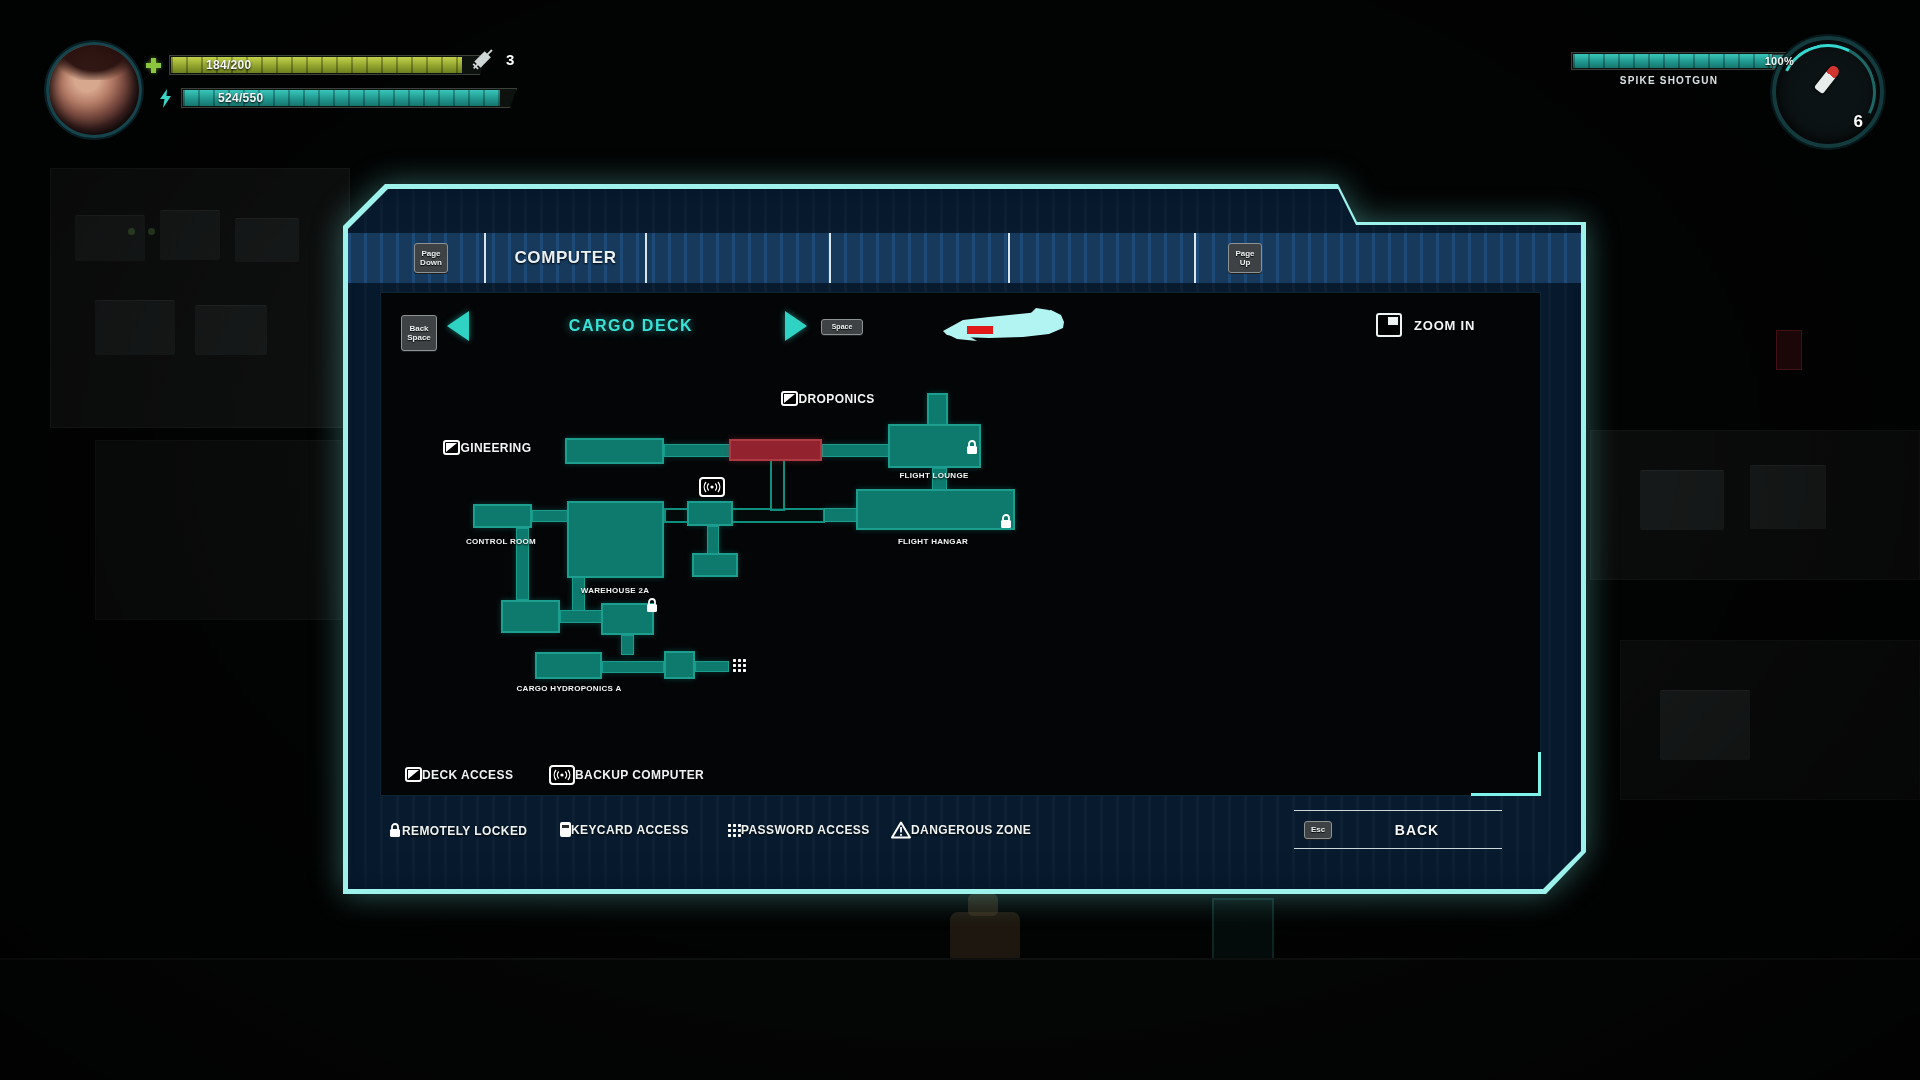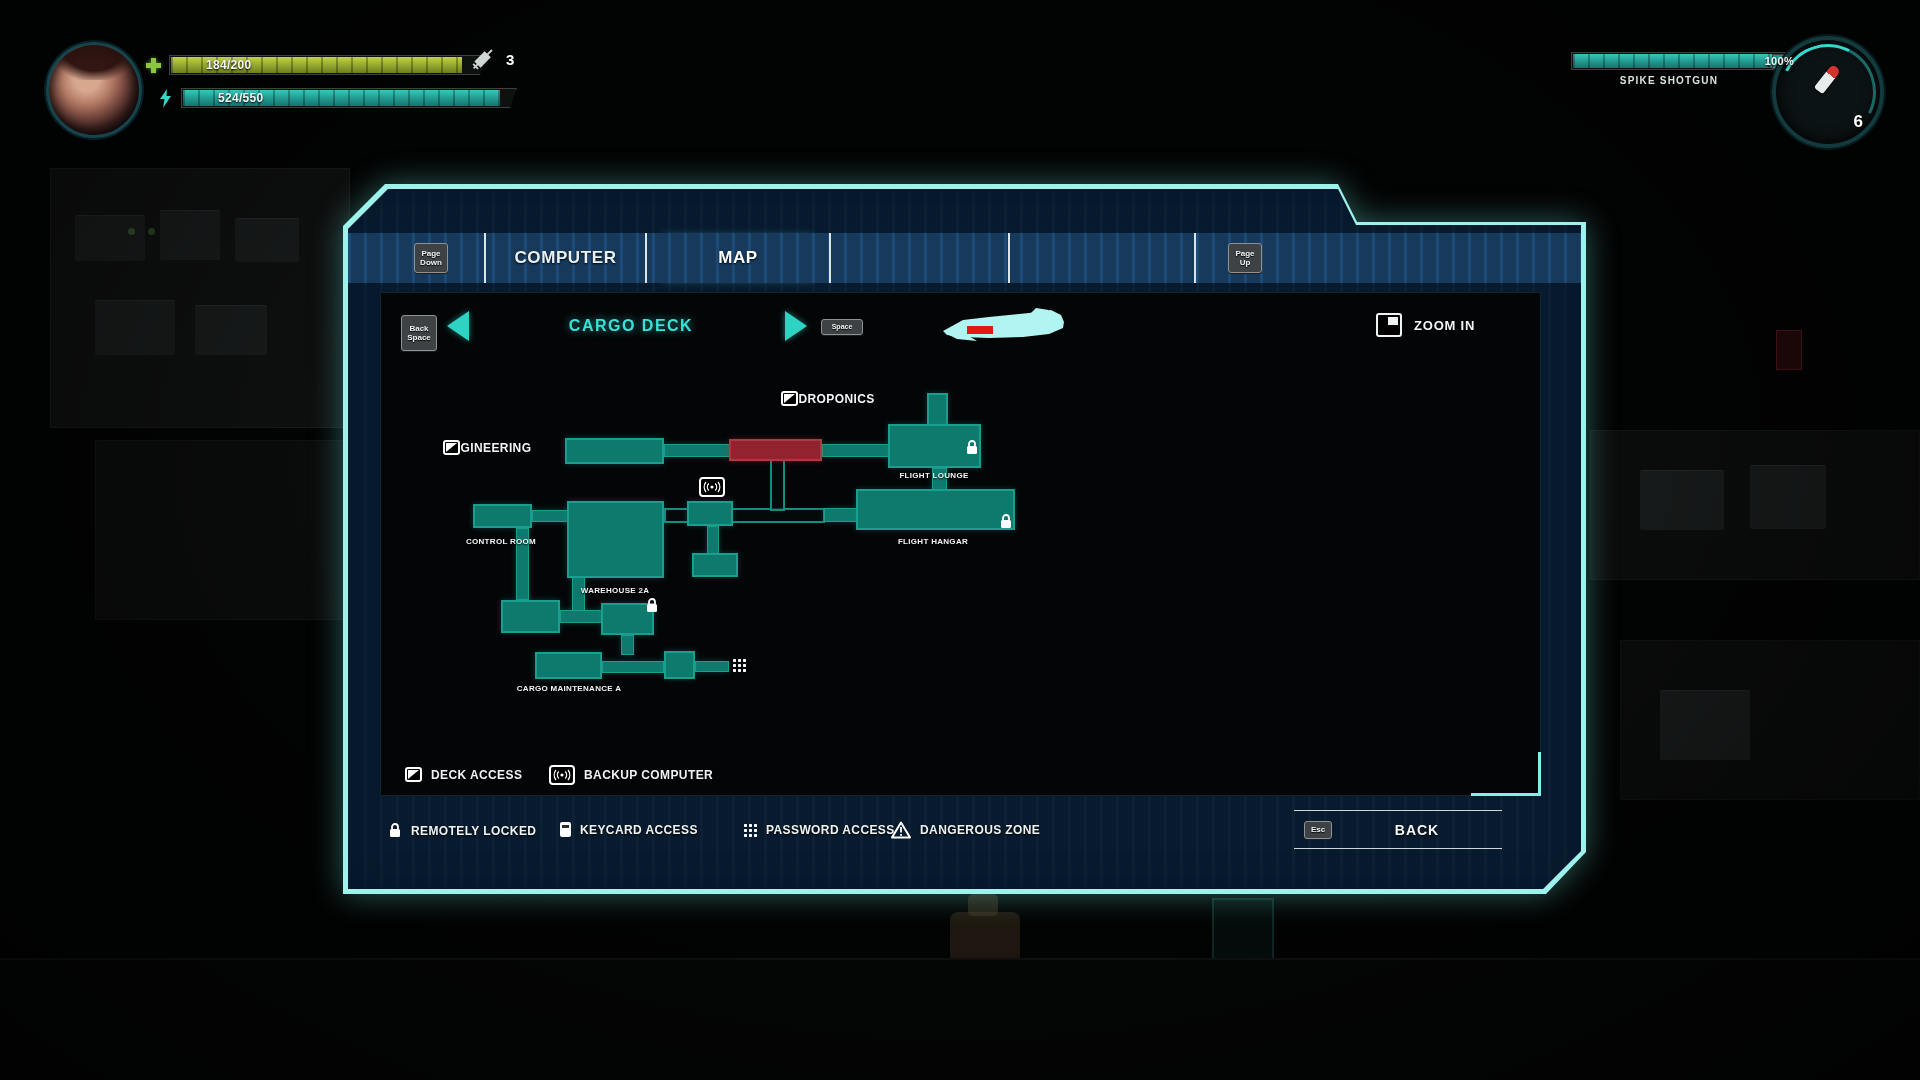--- a/index.html
+++ b/index.html
@@ -110,21 +110,21 @@
   .deck-icon { width:17px; height:15px; border:2px solid #fff; border-radius:3px; position:relative; background:#000; flex:0 0 auto; }
   .deck-icon::before { content:""; position:absolute; inset:1px; background:#fff; clip-path:polygon(0 0,100% 0,0 100%); }
   .kp-icon { width:15px; height:15px;
     background-image:radial-gradient(#fff 1.4px, transparent 1.5px); background-size:5px 5px; background-position:1px 1px; }
   .card-icon { width:11px; height:15px; background:#fff; border-radius:2px; position:relative; }
   .card-icon::after { content:""; position:absolute; left:2px; top:3px; right:2px; height:3px; background:#2a2d2e; }
   .bc-icon { width:26px; height:20px; border:2px solid #fff; border-radius:4px; background:#000;
     display:flex; align-items:center; justify-content:center; }
 
   
-  .legend-item { position:absolute; display:flex; align-items:center; gap:9px; }
+  .legend-item { position:absolute; display:flex; align-items:center; gap:0; }
   .legend-label { font-size:12px; font-weight:bold; letter-spacing:.4px; color:#eef3f2; text-shadow:0 1px 2px #000; white-space:nowrap; }
   #panel-footer { position:absolute; left:0; right:0; top:615px; height:60px; }
   #back-btn { position:absolute; left:946px; top:6px; width:208px; height:39px;
     border-top:1px solid rgba(238,248,248,.85); border-bottom:1px solid rgba(238,248,248,.85);
     display:flex; align-items:center; cursor:pointer; }
   #back-label { flex:1; text-align:center; font-size:14px; font-weight:bold; letter-spacing:1px; color:#f4f8f8; text-shadow:0 1px 2px #000; }
 </style>
 </head>
 <body>
 
@@ -202,21 +202,20 @@
 
 <div id="panel-wrap">
   <div id="panel-outer"></div>
   <div id="panel-inner">
 
     <div id="tabbar">
       <div class="keycap" style="position:absolute; left:66px; top:10px; width:34px; height:30px;">Page Down</div>
       <div class="tab-sep" style="left:136px;"></div>
       <div class="tab" style="left:138px; width:159px;">COMPUTER</div>
       <div class="tab-sep" style="left:297px;"></div>
-      <div class="tab active" style="left:299px; width:182px;">MAP</div>
       <div class="tab-sep" style="left:481px;"></div>
       <div class="tab-sep" style="left:660px;"></div>
       <div class="tab-sep" style="left:846px;"></div>
       <div class="keycap" style="position:absolute; left:880px; top:10px; width:34px; height:30px;">Page Up</div>
     </div>
 
     <div id="map-area">
       <div id="map-corner"></div>
 
       <div class="keycap" style="position:absolute; left:20px; top:22px; width:36px; height:36px;">Back Space</div>
@@ -295,21 +294,21 @@
         <span class="deck-icon"></span>
       </div>
       <div class="label-row" style="left:62px; top:147px;">
         <span class="maplabel big">ENGINEERING</span>
         <span class="deck-icon"></span>
       </div>
       <div class="maplabel small" style="left:553px; top:178px;">FLIGHT LOUNGE</div>
       <div class="maplabel small" style="left:120px; top:244px;">CONTROL ROOM</div>
       <div class="maplabel small" style="left:234px; top:293px;">WAREHOUSE 2A</div>
       <div class="maplabel small" style="left:552px; top:244px;">FLIGHT HANGAR</div>
-      <div class="maplabel small" style="left:188px; top:391px;">CARGO MAINTENANCE A</div>
+      <div class="maplabel small" style="left:188px; top:391px;">CARGO HYDROPONICS A</div>
 
       <div class="legend-item" style="left:24px; top:474px;">
         <span class="deck-icon"></span>
         <span class="legend-label">DECK ACCESS</span>
       </div>
       <div class="legend-item" style="left:168px; top:472px;">
         <span class="bc-icon">
           <svg width="20" height="12" viewBox="0 0 20 12">
               <circle cx="10" cy="6" r="1.6" fill="#fff"></circle>
               <path d="M6.8 2.5 a5 5 0 0 0 0 7" stroke="#fff" fill="none" stroke-width="1.3"></path>
@@ -327,21 +326,21 @@
         <svg width="14" height="17" viewBox="0 0 14 17">
             <path d="M4 7 V5 a3 3 0 0 1 6 0 V7" fill="none" stroke="#fff" stroke-width="1.8"></path>
             <rect x="2" y="7" width="10" height="8" rx="1.5" fill="#fff"></rect>
           </svg>
         <span class="legend-label">REMOTELY LOCKED</span>
       </div>
       <div class="legend-item" style="left:212px; top:18px;">
         <span class="card-icon"></span>
         <span class="legend-label">KEYCARD ACCESS</span>
       </div>
-      <div class="legend-item" style="left:394px; top:18px;justify-content:center;">
+      <div class="legend-item" style="left:378px; top:18px;justify-content:center;">
         <span class="kp-icon"></span>
         <span class="legend-label">PASSWORD ACCESS</span>
       </div>
       <div class="legend-item" style="left:543px; top:17px;">
         <svg width="20" height="18" viewBox="0 0 20 18">
           <path d="M10 1.5 L19 16.5 H1 Z" fill="none" stroke="#fff" stroke-width="2" stroke-linejoin="round"></path>
           <rect x="9.1" y="6" width="1.8" height="5.5" fill="#fff"></rect>
             <rect x="9.1" y="13" width="1.8" height="1.8" fill="#fff"></rect>
         </svg>
         <span class="legend-label">DANGEROUS ZONE</span>

